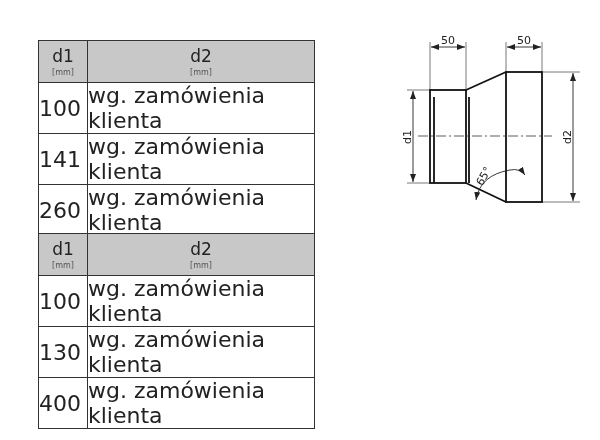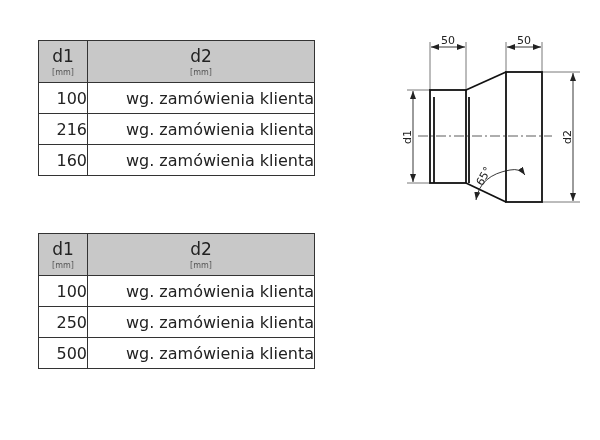--- a/index.html
+++ b/index.html
@@ -2,21 +2,21 @@
 <html><head>
 <meta charset="utf-8">
 <style>
   html, body { margin:0; padding:0; background:#fff; }
   body { width:600px; height:440px; position:relative; overflow:hidden; font-family:"DejaVu Sans", sans-serif; }
   table.spec { position:absolute; border-collapse:collapse; left:38px; width:277px; color:#222; }
   table.spec td, table.spec th { border:1.6px solid #333; padding:0; }
   table.spec th { background:#c8c8c8; font-weight:normal; height:41px; text-align:center; line-height:1; }
   table.spec th .h { display:block; font-size:17px; margin-top:2px; }
   table.spec th .u { display:block; font-size:8px; color:#555; margin-top:4px; }
-  table.spec td { height:30px; font-size:16px; text-align:right; }
+  table.spec td { height:30px; font-size:22px; text-align:left; }
   table.spec col.c1 { width:49px; }
   #t1 { top:40px; }
   #t2 { top:233px; }
   svg#diagram { position:absolute; left:0; top:0; }
   .dimtxt { font-family:"DejaVu Sans", sans-serif; font-size:11px; fill:#222; }
 </style>
 </head>
 <body>
 
 <table class="spec" id="t1">
@@ -33,25 +33,25 @@
     <th>
           <span class="h">d2</span>
           <span class="u">[mm]</span>
         </th>
   </tr>
   <tr>
         <td>100</td>
         <td>wg. zamówienia klienta</td>
       </tr>
   <tr>
-        <td>216</td>
+        <td>141</td>
         <td>wg. zamówienia klienta</td>
       </tr>
   <tr>
-        <td>160</td>
+        <td>260</td>
         <td>wg. zamówienia klienta</td>
       </tr>
 </tbody>
   </table>
 
 <table class="spec" id="t2">
   <colgroup>
       <col class="c1">
       <col>
     </colgroup>
@@ -64,25 +64,25 @@
     <th>
           <span class="h">d2</span>
           <span class="u">[mm]</span>
         </th>
   </tr>
   <tr>
         <td>100</td>
         <td>wg. zamówienia klienta</td>
       </tr>
   <tr>
-        <td>250</td>
+        <td>130</td>
         <td>wg. zamówienia klienta</td>
       </tr>
   <tr>
-        <td>500</td>
+        <td>400</td>
         <td>wg. zamówienia klienta</td>
       </tr>
 </tbody>
   </table>
 
 <svg id="diagram" width="600" height="440">
   <defs>
     <marker id="arr" markerWidth="8" markerHeight="6" refX="8" refY="3" orient="auto-start-reverse" markerUnits="userSpaceOnUse">
       <path d="M0,0 L8,3 L0,6 z" fill="#222"></path>
     </marker>

